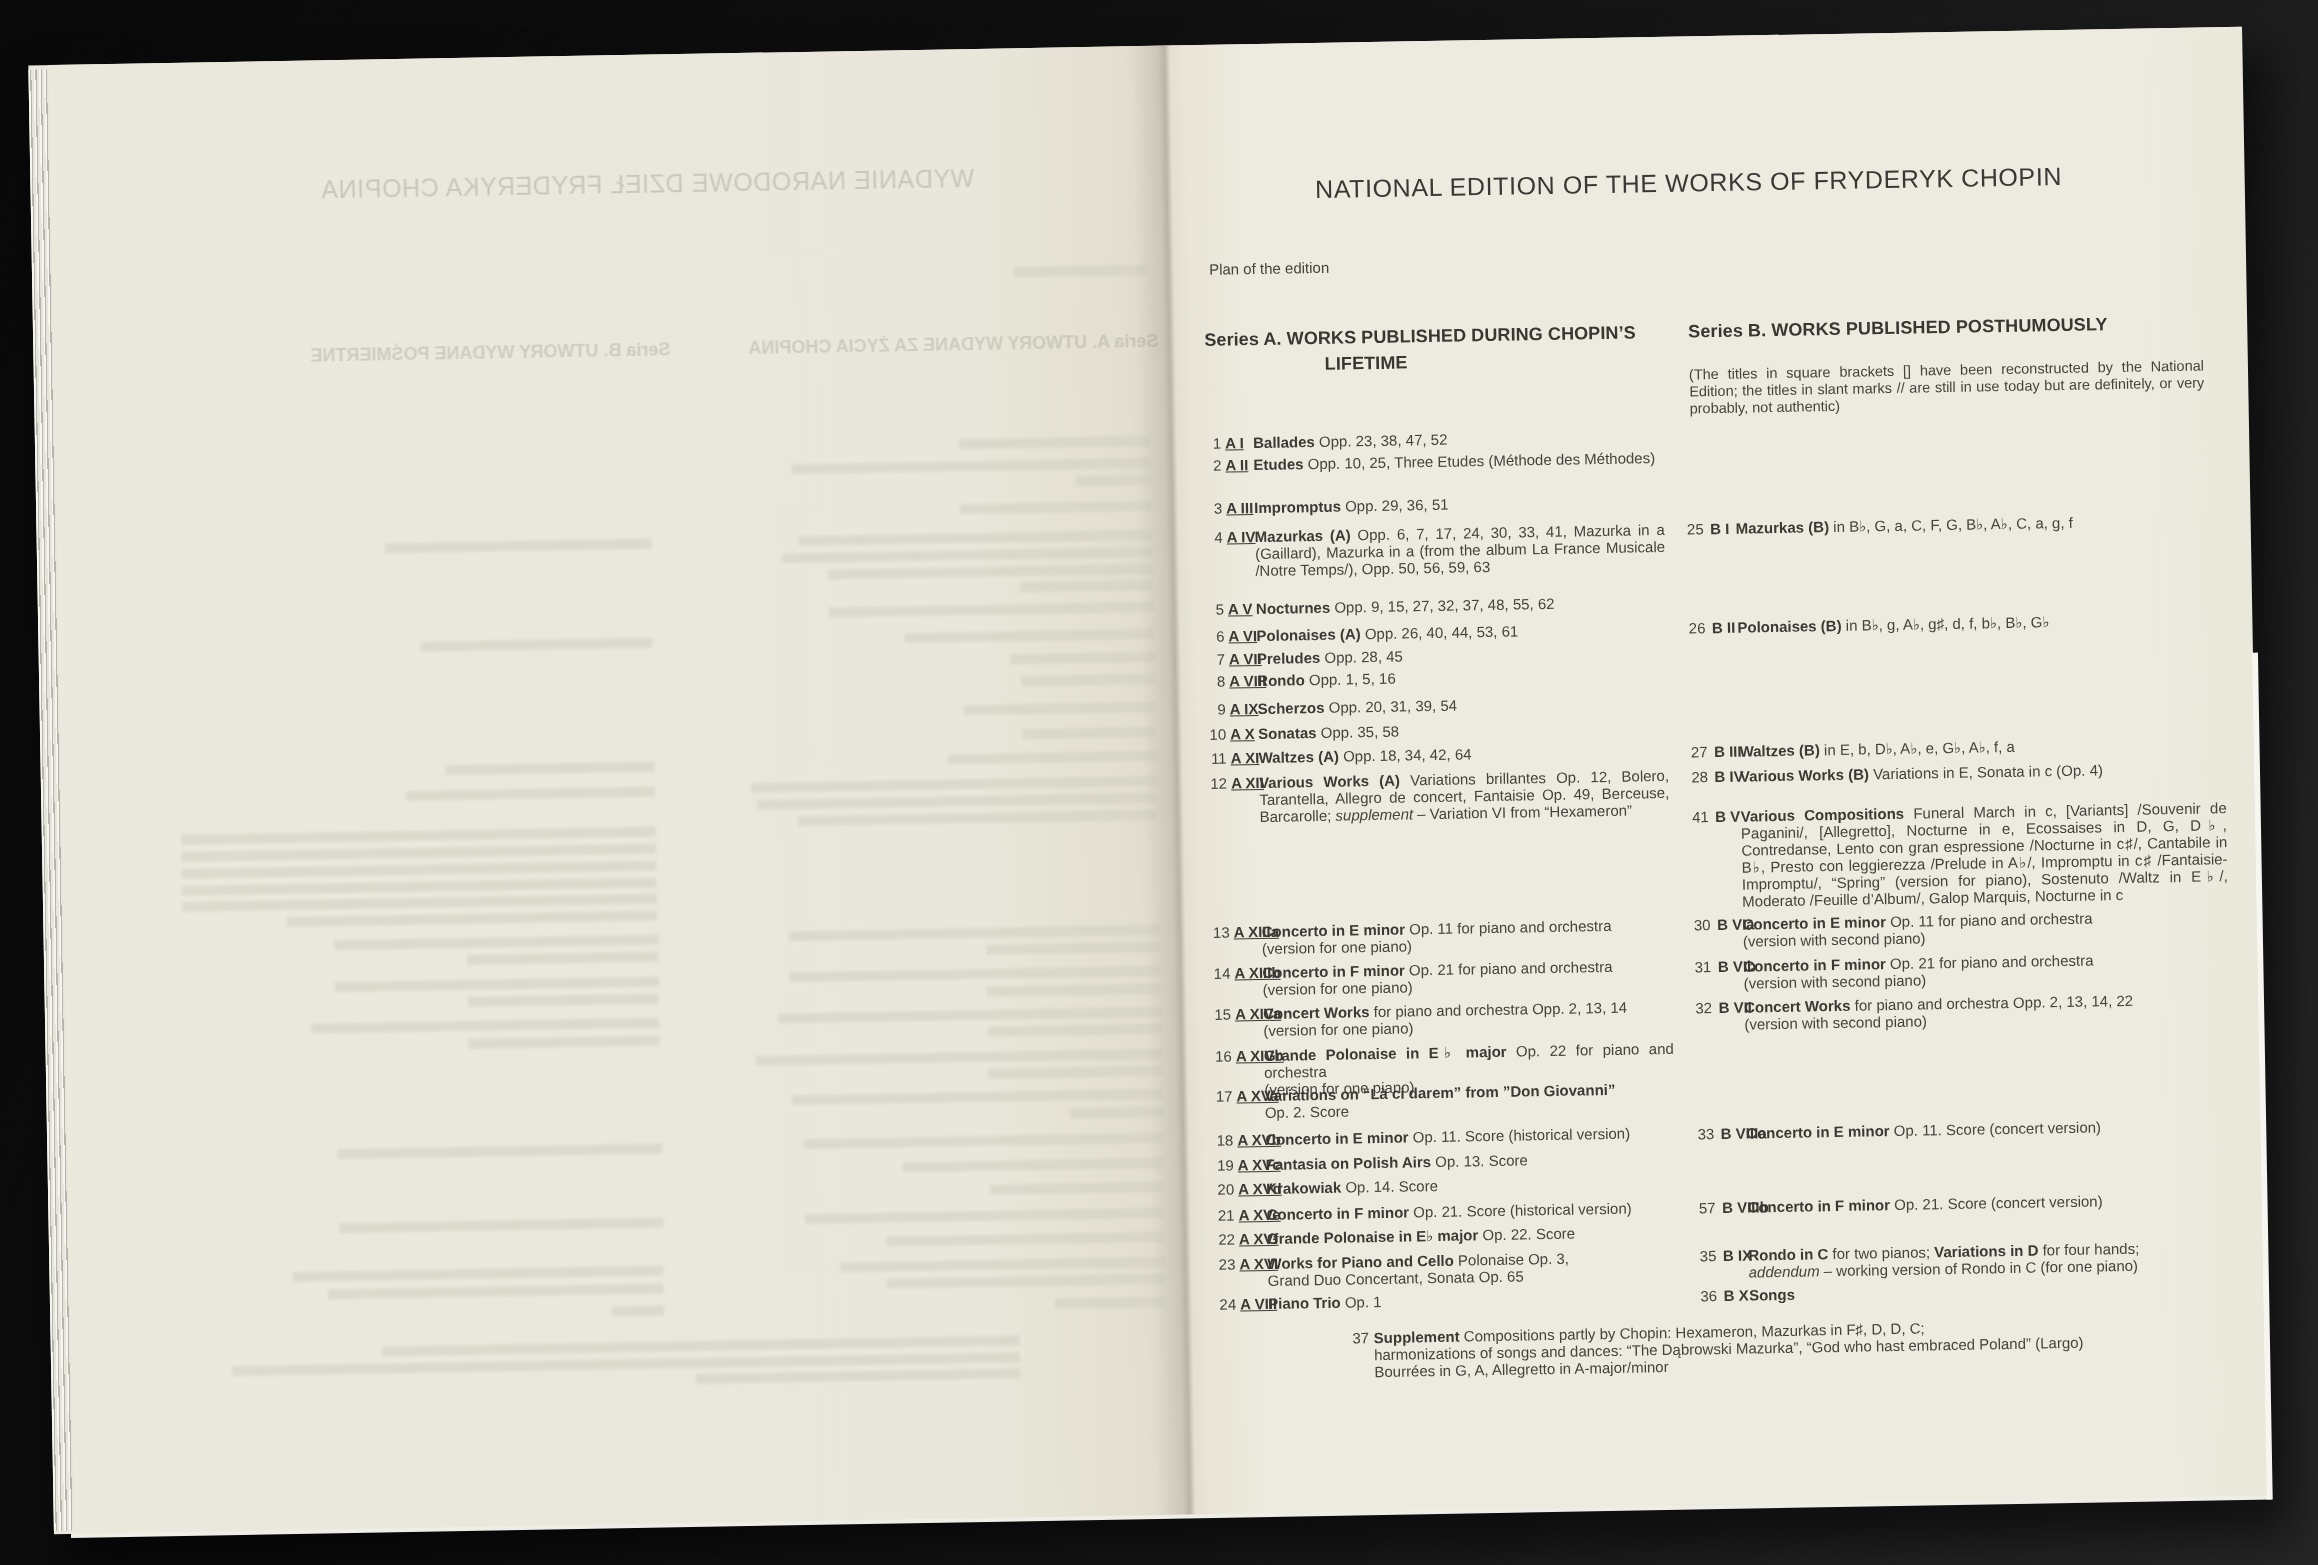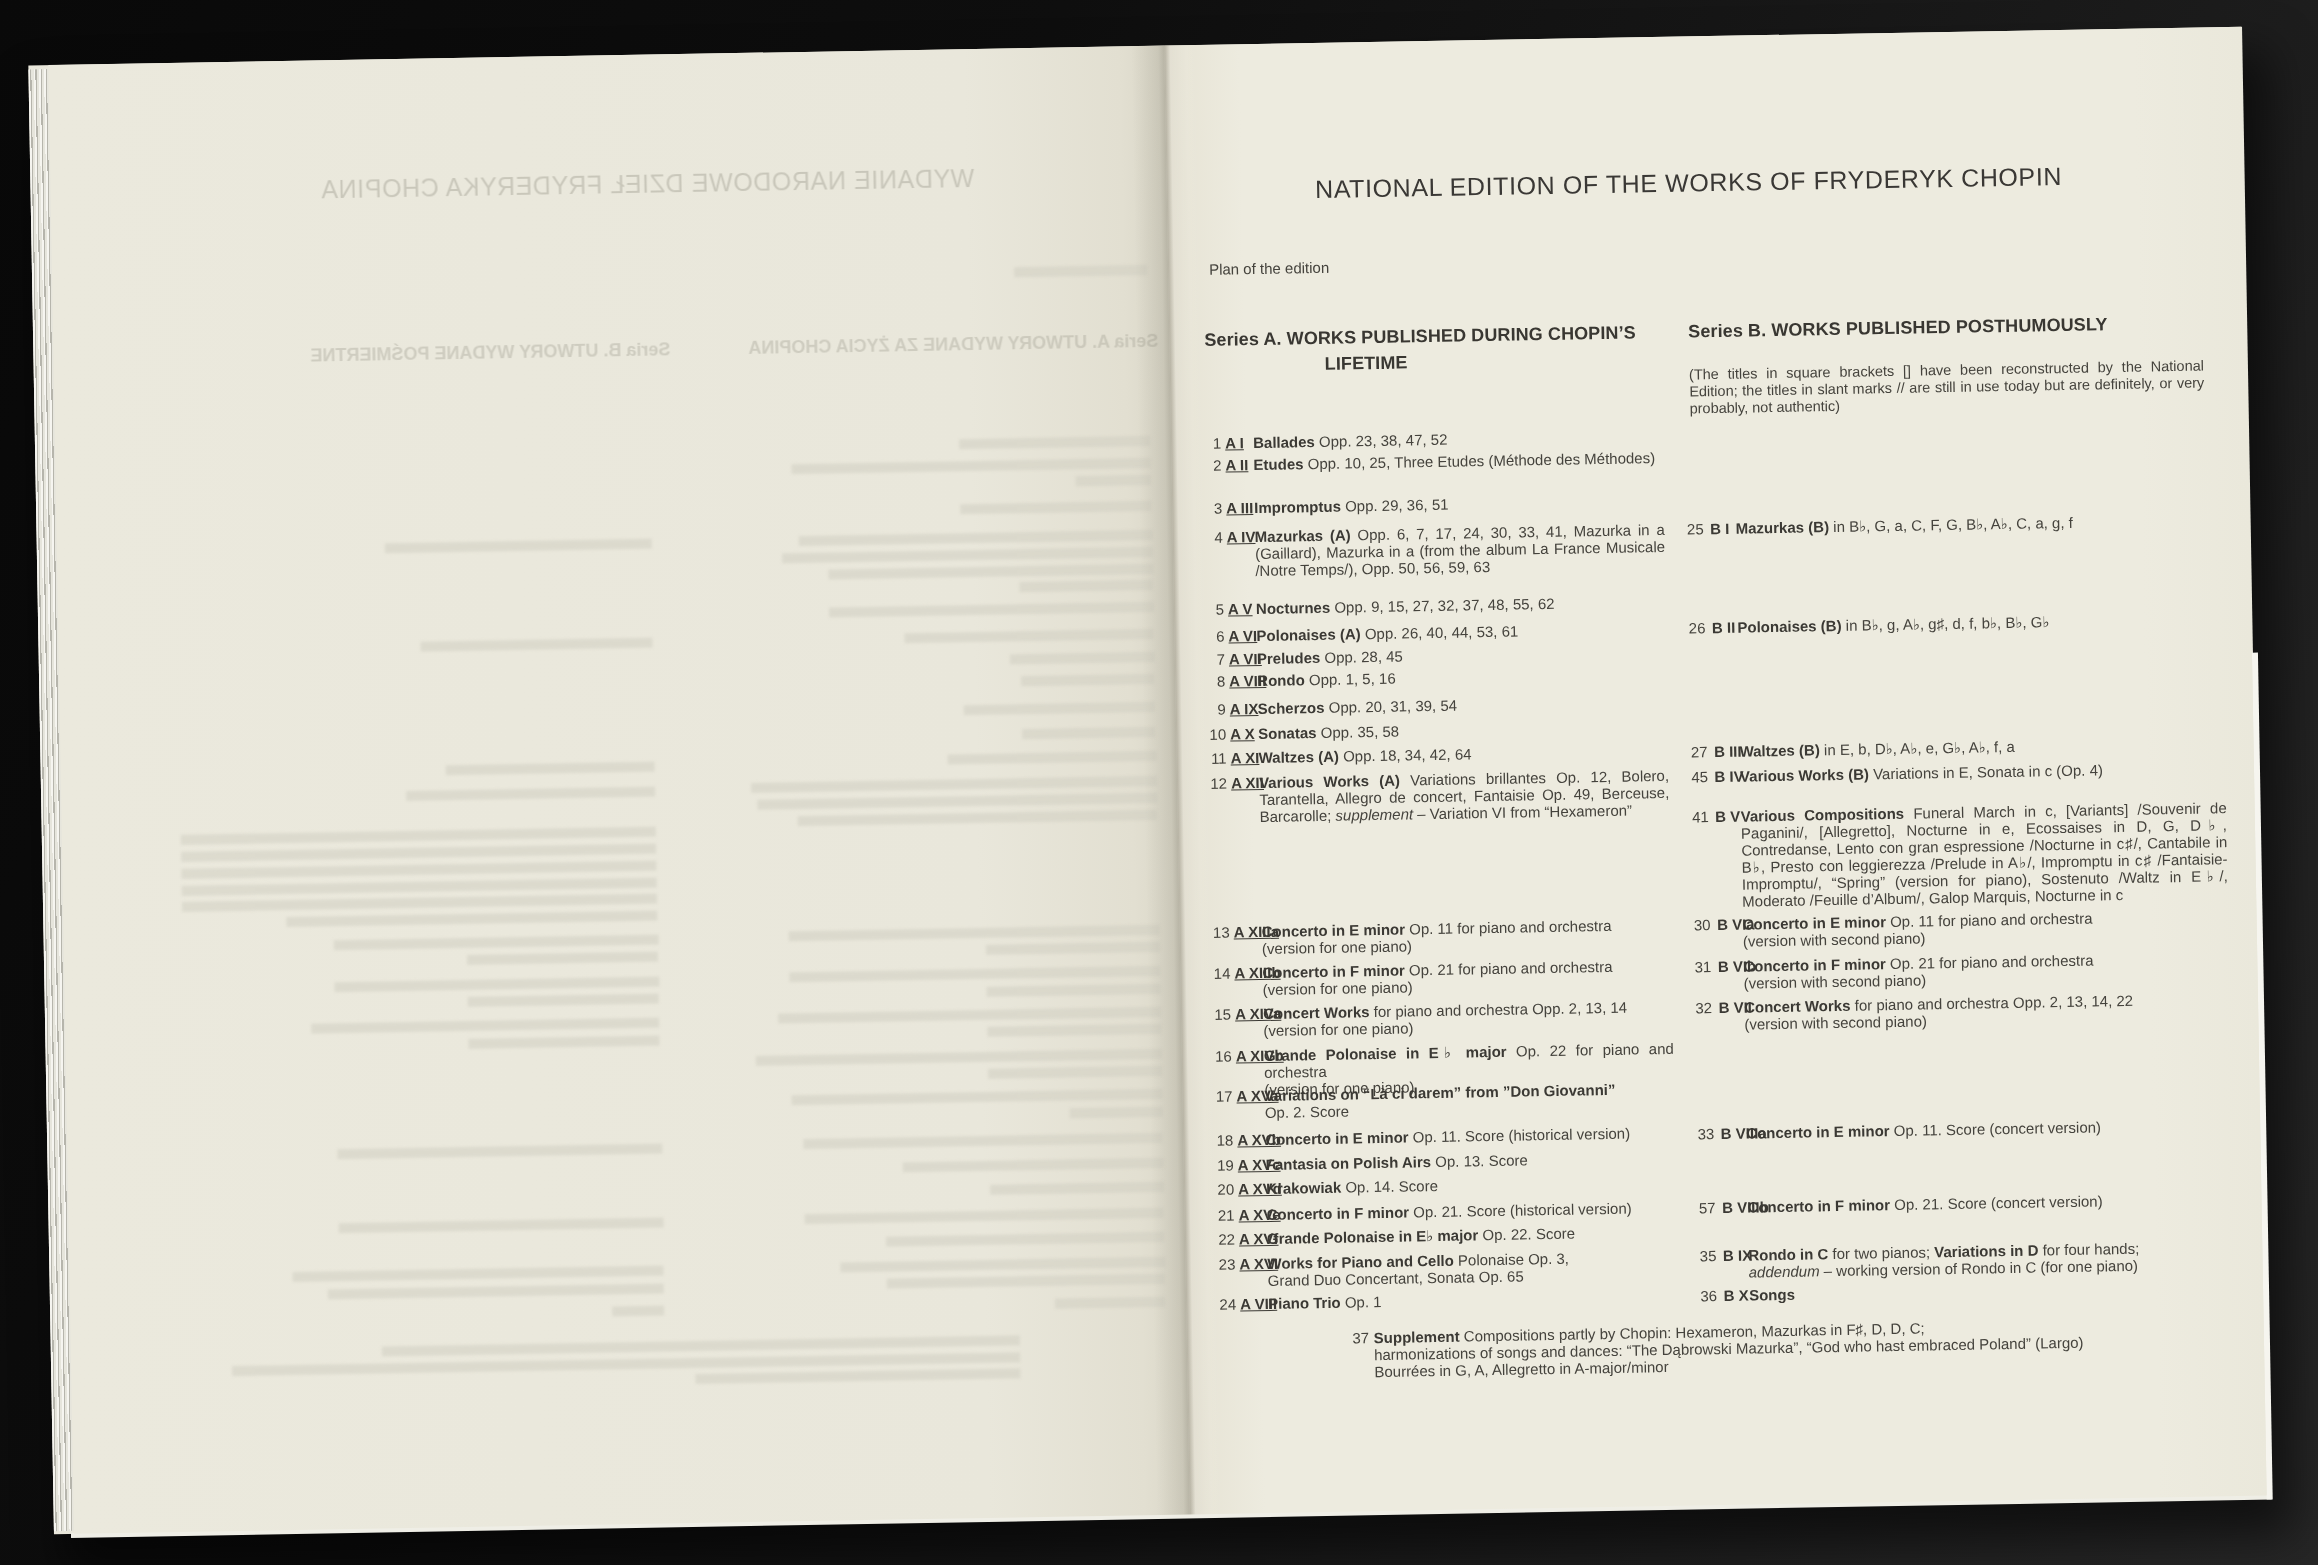--- a/index.html
+++ b/index.html
@@ -283,21 +283,21 @@
           <span class="num">26</span>
           <span class="code">B II</span>
           <span class="txt"><span class="b">Polonaises (B)</span><span> in B♭, g, A♭, g♯, d, f, b♭, B♭, G♭</span></span>
         </div>
         <div class="row" style="top: 707px;">
           <span class="num">27</span>
           <span class="code">B III</span>
           <span class="txt"><span class="b">Waltzes (B)</span><span> in E, b, D♭, A♭, e, G♭, A♭, f, a</span></span>
         </div>
         <div class="row" style="top: 732px;">
-          <span class="num">45</span>
+          <span class="num">28</span>
           <span class="code">B IV</span>
           <span class="txt"><span class="b">Various Works (B)</span><span> Variations in E, Sonata in c (Op. 4)</span></span>
         </div>
         <div class="row" style="top: 772px;">
           <span class="num">41</span>
           <span class="code">B V</span>
           <span class="txt"><span class="b">Various Compositions</span><span> Funeral March in c, [Variants] /Souvenir de Paganini/, [Allegretto], Nocturne in e, Ecossaises in D, G, D♭, Contredanse, Lento con gran espressione /Nocturne in c♯/, Cantabile in B♭, Presto con leggierezza /Prelude in A♭/, Impromptu in c♯ /Fantaisie-Impromptu/, “Spring” (version for piano), Sostenuto /Waltz in E♭/, Moderato /Feuille d’Album/, Galop Marquis, Nocturne in c</span></span>
         </div>
         <div class="row" style="top: 880px;">
           <span class="num">30</span>

